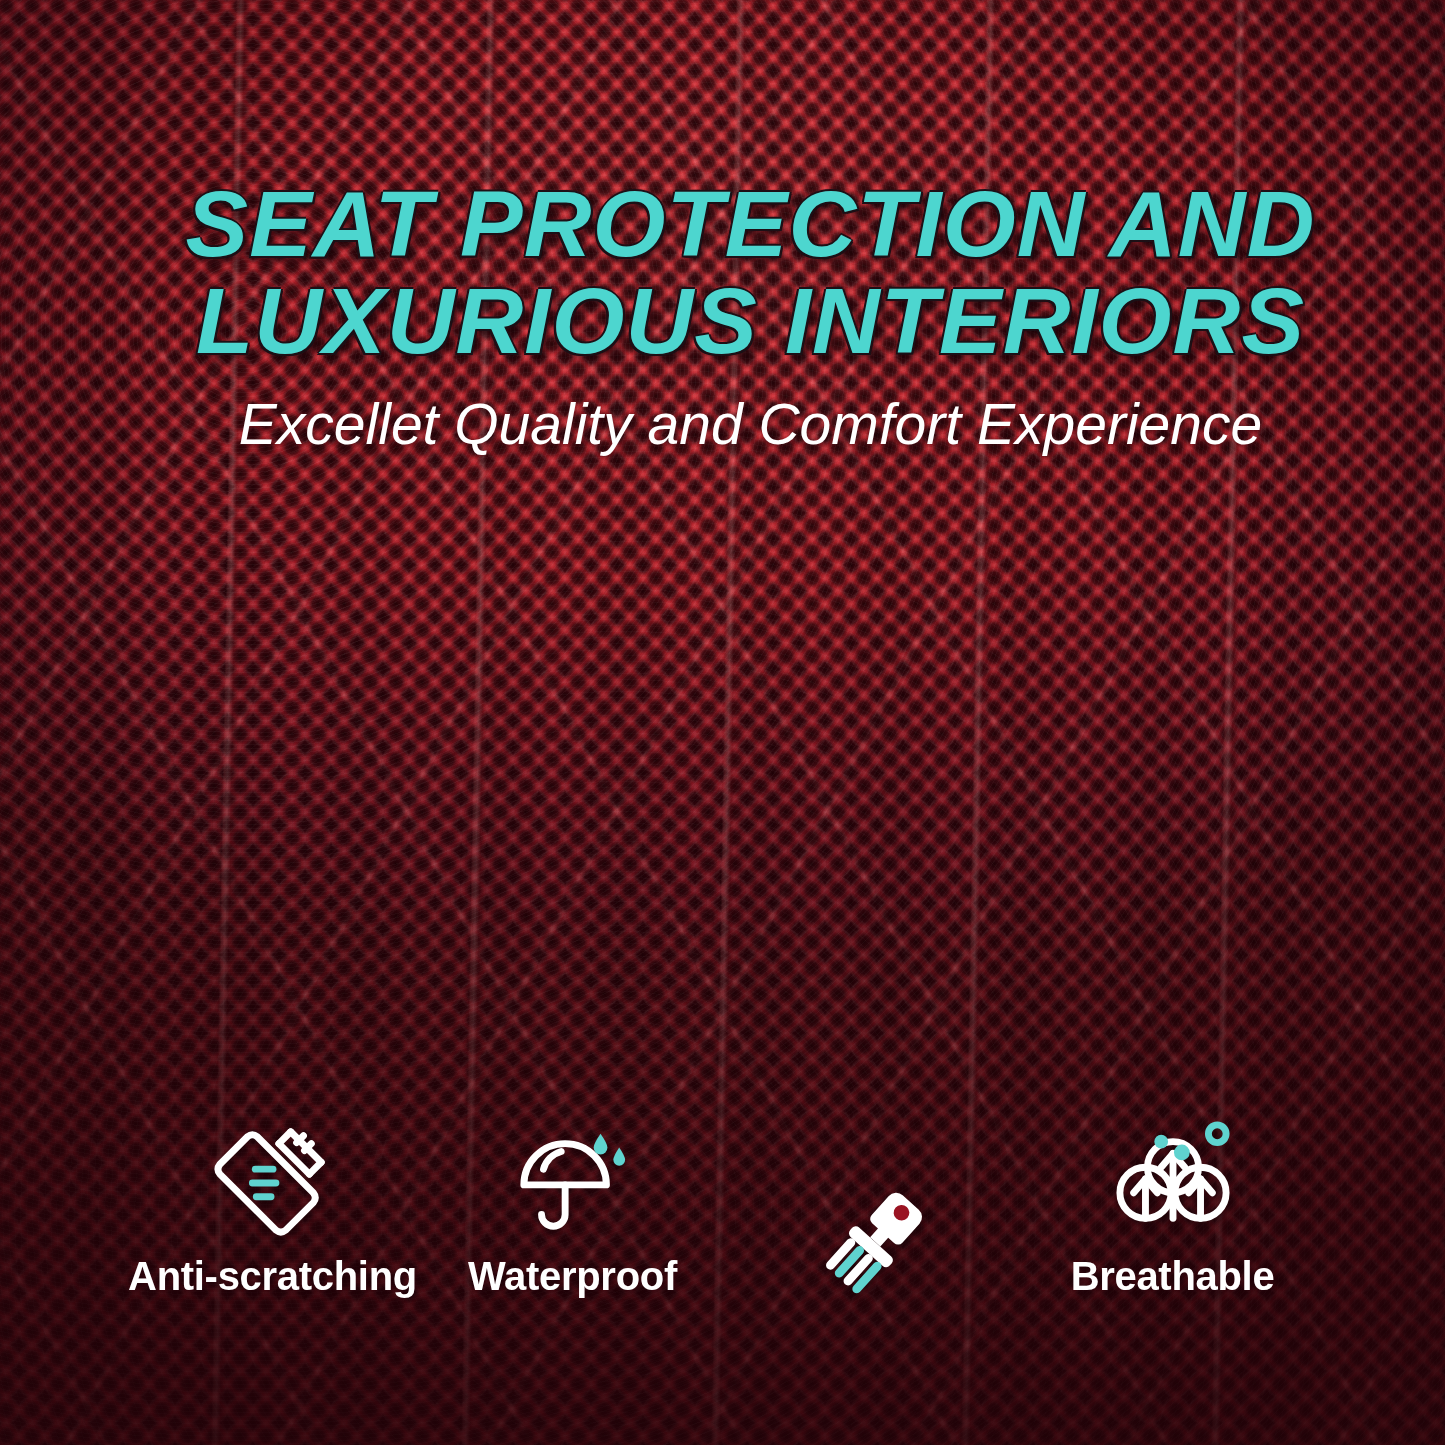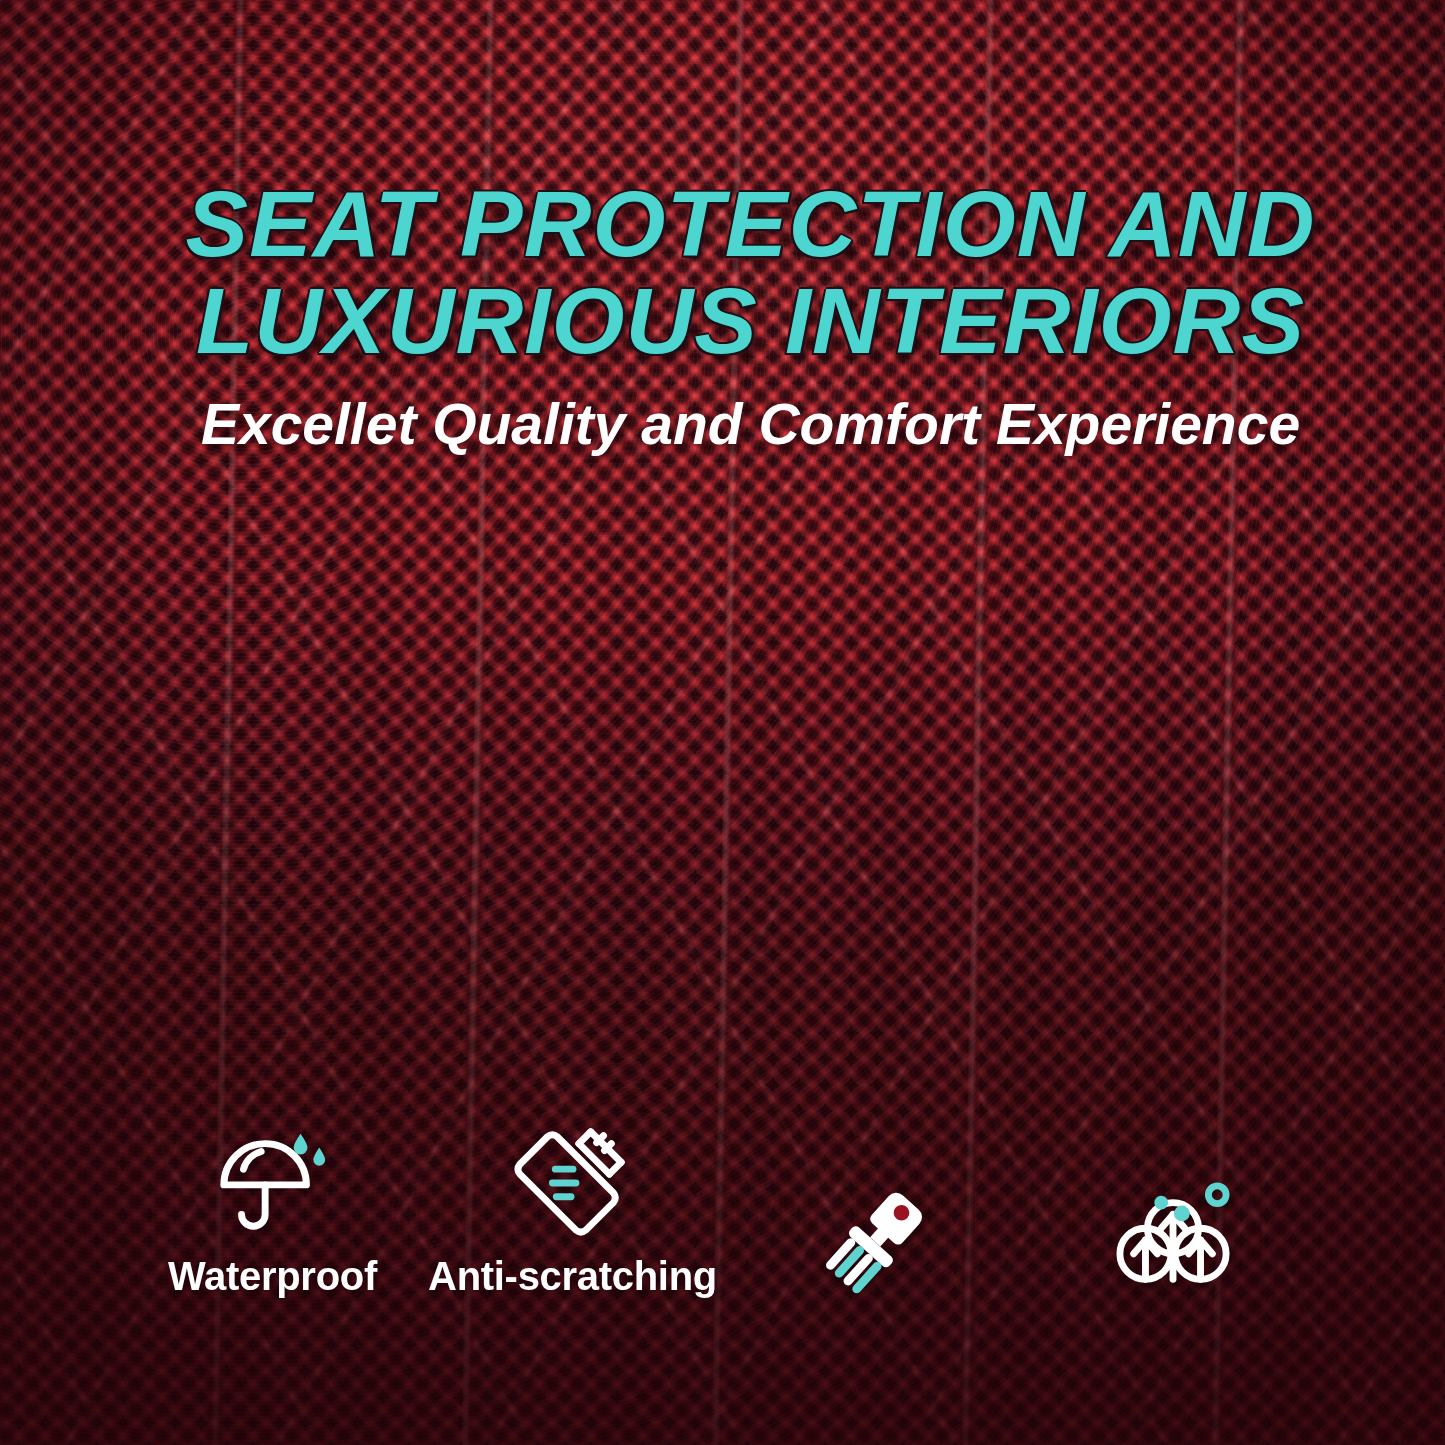--- a/index.html
+++ b/index.html
@@ -138,21 +138,21 @@
       -2px 2px 0 #1d1016,
       5px 6px 7px rgba(25,3,10,0.55);
     white-space: nowrap;
   }
   .headline .line2 {
     display: block;
   }
   .subheadline {
     margin: 22px 0 0 0;
     font-family: "Liberation Sans", sans-serif;
-    font-weight: bold;
+    font-weight: normal;
     font-style: italic;
     font-size: 57px;
     letter-spacing: 0px;
     color: #ffffff;
     text-shadow: 3px 4px 7px rgba(30,2,10,0.55);
     white-space: nowrap;
   }
 
   
   .features {
@@ -212,52 +212,52 @@
       <span class="line2">LUXURIOUS INTERIORS</span>
     </h1>
     <p class="subheadline">Excellet Quality and Comfort Experience</p>
   </div>
 
   <div class="features">
 
     <div class="feature">
       <svg class="feature-icon" viewBox="0 0 120 120">
         <g fill="none" stroke="#ffffff" stroke-width="7" stroke-linecap="round" stroke-linejoin="round">
-          <path d="M10 66 A42 42 0 0 1 94 66 Z"></path>
-          <path d="M52 66 L52 96 A12 12 0 0 1 28 96"></path>
-          <path d="M30 50 A26 26 0 0 1 48 32"></path>
-        </g>
-        <g fill="#5fd3cf">
-          <path d="M88 14 q7 10 7 14 a7 7 0 0 1 -14 0 q0 -4 7 -14 Z"></path>
-          <path d="M107 28 q6 9 6 12.5 a6 6 0 0 1 -12 0 q0 -3.5 6 -12.5 Z"></path>
-        </g>
-      </svg>
-      <div class="feature-label">Waterproof</div>
-    </div>
-
-    <div class="feature">
-      <svg class="feature-icon" viewBox="0 0 120 120">
-        <g fill="none" stroke="#ffffff" stroke-width="7" stroke-linecap="round" stroke-linejoin="round">
           <path d="M44 17 L101 74 Q105 79 101 84 L73 112 Q68 116 63 112 L6 55 Q2 50 6 45 L34 17 Q39 13 44 17 Z"></path>
         </g>
         <g stroke="#ffffff" stroke-width="7" stroke-linecap="round" fill="none">
           <path d="M78 12 L109 43"></path>
           <path d="M66 24 L97 55"></path>
           <path d="M78 12 L66 24"></path>
           <path d="M109 43 L97 55"></path>
           <path d="M91 16 L84 23"></path>
           <path d="M99 24 L92 31"></path>
         </g>
         <g stroke="#5fd3cf" stroke-width="7" stroke-linecap="round">
           <path d="M42 50 L60 50"></path>
           <path d="M39 64 L63 64"></path>
           <path d="M43 78 L58 78"></path>
         </g>
       </svg>
       <div class="feature-label">Anti-scratching</div>
+    </div>
+
+    <div class="feature">
+      <svg class="feature-icon" viewBox="0 0 120 120">
+        <g fill="none" stroke="#ffffff" stroke-width="7" stroke-linecap="round" stroke-linejoin="round">
+          <path d="M10 66 A42 42 0 0 1 94 66 Z"></path>
+          <path d="M52 66 L52 96 A12 12 0 0 1 28 96"></path>
+          <path d="M30 50 A26 26 0 0 1 48 32"></path>
+        </g>
+        <g fill="#5fd3cf">
+          <path d="M88 14 q7 10 7 14 a7 7 0 0 1 -14 0 q0 -4 7 -14 Z"></path>
+          <path d="M107 28 q6 9 6 12.5 a6 6 0 0 1 -12 0 q0 -3.5 6 -12.5 Z"></path>
+        </g>
+      </svg>
+      <div class="feature-label">Waterproof</div>
     </div>
 
     <div class="feature">
       <svg class="feature-icon" viewBox="0 0 120 120">
         <g transform="rotate(42 60 60)">
           <path d="M52 6 h22 a10 10 0 0 1 10 10 v26 a6 6 0 0 1 -6 6 h-8 v12 h-14 v-12 h-8 a6 6 0 0 1 -6 -6 v-26 a10 10 0 0 1 10 -10 Z" fill="#ffffff"></path>
           <circle cx="63" cy="20" r="8" fill="none" stroke="#ffffff" stroke-width="0"></circle>
           <circle cx="63" cy="20" r="8" fill="#9a1322"></circle>
           <rect x="36" y="60" width="54" height="13" rx="5" fill="#ffffff"></rect>
           <g stroke-linecap="round" stroke-width="9">
@@ -284,16 +284,17 @@
           <path d="M48 48 L60 34 L72 48"></path>
           <path d="M88 100 L88 60"></path>
           <path d="M76 74 L88 60 L100 74"></path>
         </g>
         <g fill="#5fd3cf">
           <circle cx="48" cy="22" r="7"></circle>
           <circle cx="69" cy="33" r="8"></circle>
         </g>
         <circle cx="105" cy="14" r="9" fill="none" stroke="#5fd3cf" stroke-width="7"></circle>
       </svg>
+      <div class="feature-label">Breathable</div>
     </div>
 
   </div>
 </div>
 
 </body></html>

